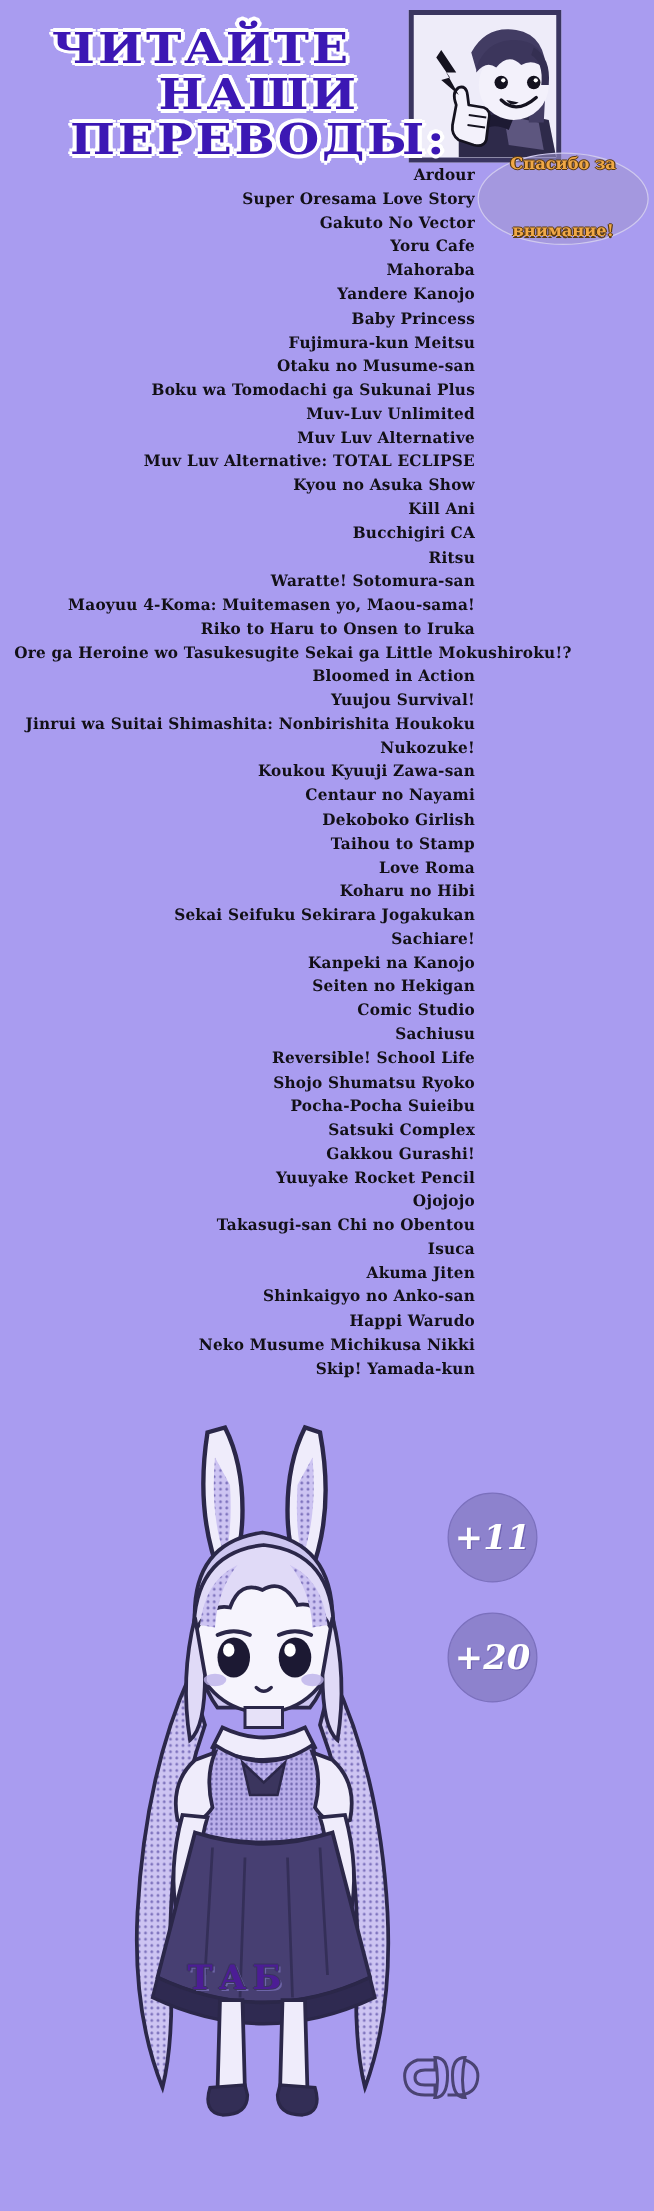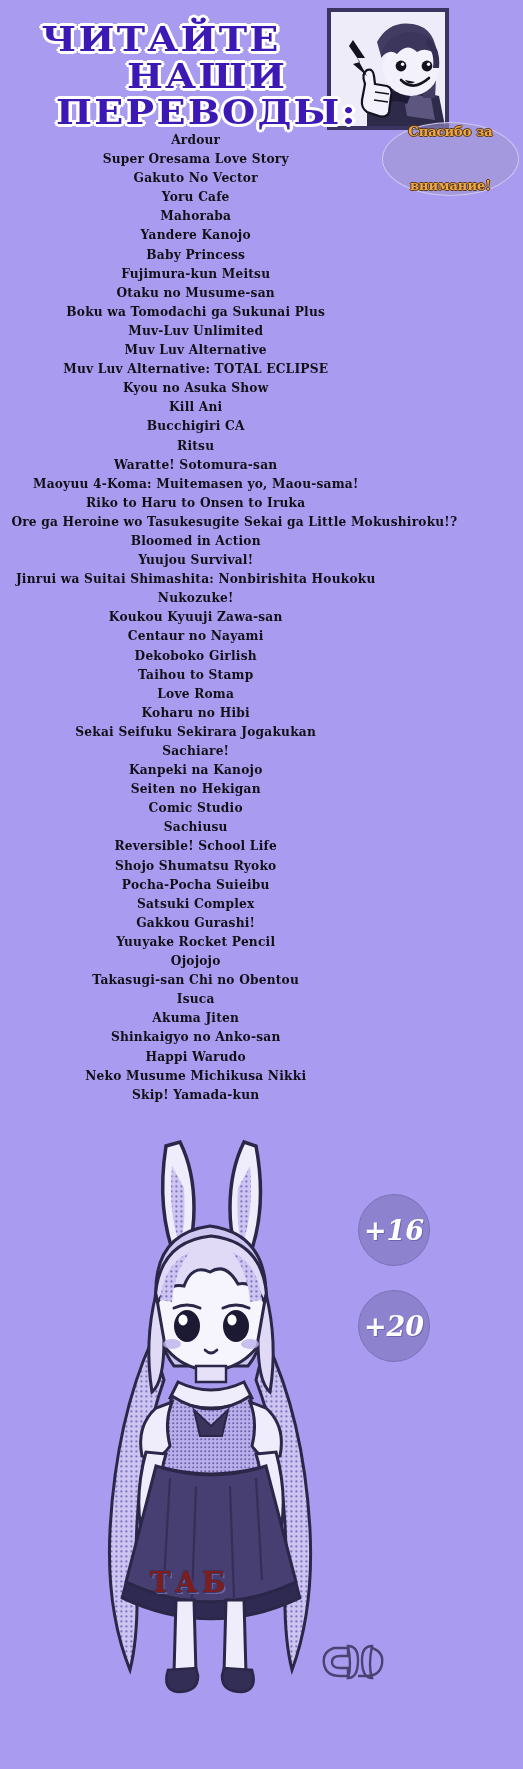--- a/index.html
+++ b/index.html
@@ -50,21 +50,21 @@
   .bubble span{
     font-family:"DejaVu Serif", serif;
     font-weight:bold;font-size:13px;color:#f0a847;
     text-shadow:-1px 0 #5a3a10,1px 0 #5a3a10,0 -1px #5a3a10,0 1px #5a3a10;
     line-height:1.35;white-space:nowrap;
   }
 
   
   .titles{
     position:absolute;left:0;top:130px;width:380px;
-    text-align:center;z-index:3;
+    text-align:right;z-index:3;
   }
   .titles .t{
     font-family:"DejaVu Serif", serif;
     font-weight:bold;
     font-size:12.6px;
     color:#121016;
     line-height:19.1px;
     white-space:nowrap;
     letter-spacing:0.2px;
     transform:scaleX(0.97);
@@ -83,21 +83,21 @@
     text-shadow:1px 1px 0 #6f63b2;
   }
   #badge16{left:358px;top:1194px;}
   #badge18{left:358px;top:1290px;}
 
   
   .chara{position:absolute;left:60px;top:1130px;width:300px;height:630px;z-index:2;}
   .tab-text{
     position:absolute;left:150px;top:1567px;z-index:8;
     font-family:"DejaVu Serif", serif;font-weight:bold;font-size:27px;
-    color:#7f1d1d;letter-spacing:5px;
+    color:#4c1d95;letter-spacing:5px;
     text-shadow:-1px 0 #3b3560,1px 0 #3b3560,0 -1px #3b3560,0 1px #3b3560,2px 2px 0 #6d64a8;
   }
   .hands{position:absolute;left:318px;top:1640px;z-index:8;}
 </style>
 </head>
 <body>
 
 <div id="page">
 
   <div class="header-block">
@@ -193,21 +193,21 @@
       <div class="t">Takasugi-san Chi no Obentou</div>
       <div class="t">Isuca</div>
       <div class="t">Akuma Jiten</div>
       <div class="t">Shinkaigyo no Anko-san</div>
       <div class="t">Happi Warudo</div>
       <div class="t">Neko Musume Michikusa Nikki</div>
       <div class="t">Skip! Yamada-kun</div>
     </div>
 
   <div class="badge" id="badge16">
-    <span>+16</span>
+    <span>+11</span>
   </div>
   <div class="badge" id="badge18">
     <span>+20</span>
   </div>
 
   <div class="chara">
     <svg width="300" height="630" viewBox="0 0 300 630">
       <defs>
         <pattern id="dots" width="5" height="5" patternUnits="userSpaceOnUse">
           <rect width="5" height="5" fill="#cdc4f2"></rect>

